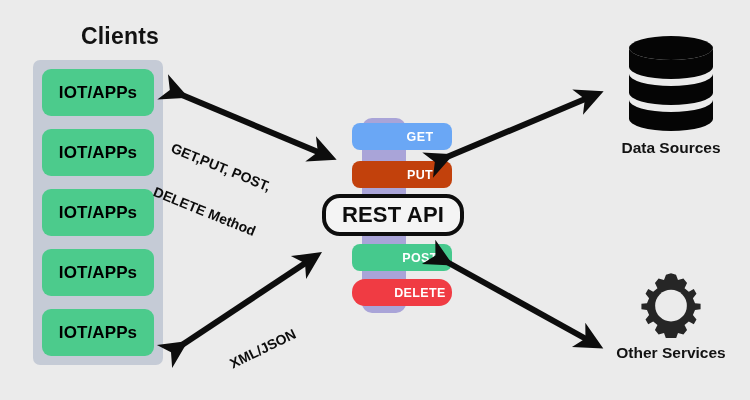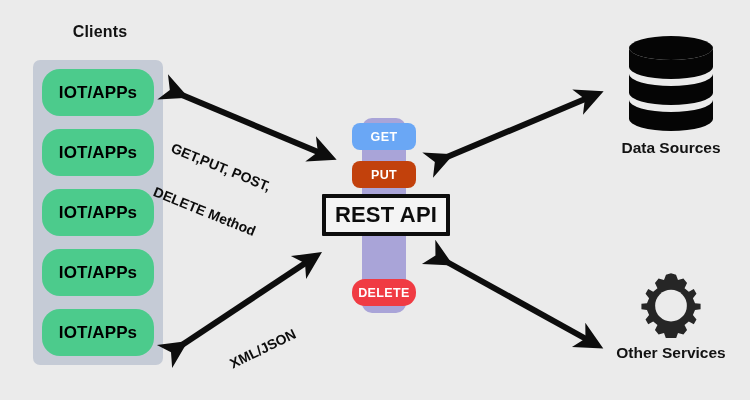--- a/index.html
+++ b/index.html
@@ -20,43 +20,44 @@
     background: #ebebeb;
   }
 
   
   #clients-title {
     position: absolute;
     left: 0;
     top: 23px;
     width: 200px;
     text-align: center;
-    font-size: 16px;
+    font-size: 23px;
     font-weight: 700;
     color: #121212;
     letter-spacing: 0.2px;
+    padding-left: 20px;
   }
   #clients-container {
     position: absolute;
     left: 33px;
     top: 60px;
     width: 130px;
     height: 305px;
     background: #c5cbd6;
     border-radius: 7px;
     box-sizing: border-box;
     padding: 9px 9px;
     display: flex;
     flex-direction: column;
     justify-content: space-between;
   }
   .client-box {
     height: 47px;
     background: #4ccb8c;
-    border-radius: 18px;
+    border-radius: 9px;
     display: flex;
     align-items: center;
     justify-content: center;
     color: #000;
     font-size: 17px;
     font-weight: 700;
     letter-spacing: 0.1px;
   }
 
   
@@ -82,35 +83,36 @@
     width: 64px;
     height: 27px;
     border-radius: 8px;
     display: flex;
     align-items: center;
     justify-content: center;
     color: #ffffff;
     font-size: 12.5px;
     font-weight: 700;
     letter-spacing: 0.4px;
+    padding-left: 36px;
   }
   #pill-get    { top: 11px;  background: #6aa7f5; }
   #pill-put    { top: 49px;  background: #c2410c; }
   #pill-post   { top: 132px; background: #46c98d; }
   #pill-delete { top: 167px; background: #f03b43; border-radius: 13px; }
 
   #rest-api-box {
     position: absolute;
     left: 322px;
     top: 194px;
-    width: 128px;
+    width: 142px;
     height: 42px;
     background: #f4f4f4;
     border: 4px solid #0d0d0d;
-    border-radius: 1px;
+    border-radius: 18px;
     box-sizing: border-box;
     display: flex;
     align-items: center;
     justify-content: center;
     font-size: 22px;
     font-weight: 700;
     color: #0d0d0d;
     letter-spacing: 0.2px;
   }
 
@@ -182,20 +184,21 @@
     <div class="client-box">IOT/APPs</div>
     <div class="client-box">IOT/APPs</div>
     <div class="client-box">IOT/APPs</div>
     <div class="client-box">IOT/APPs</div>
   </div>
 
   <div id="rest-stack">
     <div id="method-backbar"></div>
     <div class="method-pill" id="pill-get">GET</div>
     <div class="method-pill" id="pill-put">PUT</div>
+    <div class="method-pill" id="pill-post">POST</div>
     <div class="method-pill" id="pill-delete">DELETE</div>
   </div>
 
   <div id="rest-api-box">REST API</div>
 
   <div id="data-sources-node">
     <svg class="node-icon" width="100" height="98" viewBox="0 0 100 98" aria-hidden="true">
       <g fill="#050505">
         <ellipse cx="50" cy="13" rx="42" ry="12"></ellipse>
         <path d="M8 13 v19 a42 12 0 0 0 84 0 V13 a42 12 0 0 1 -84 0 Z"></path>

